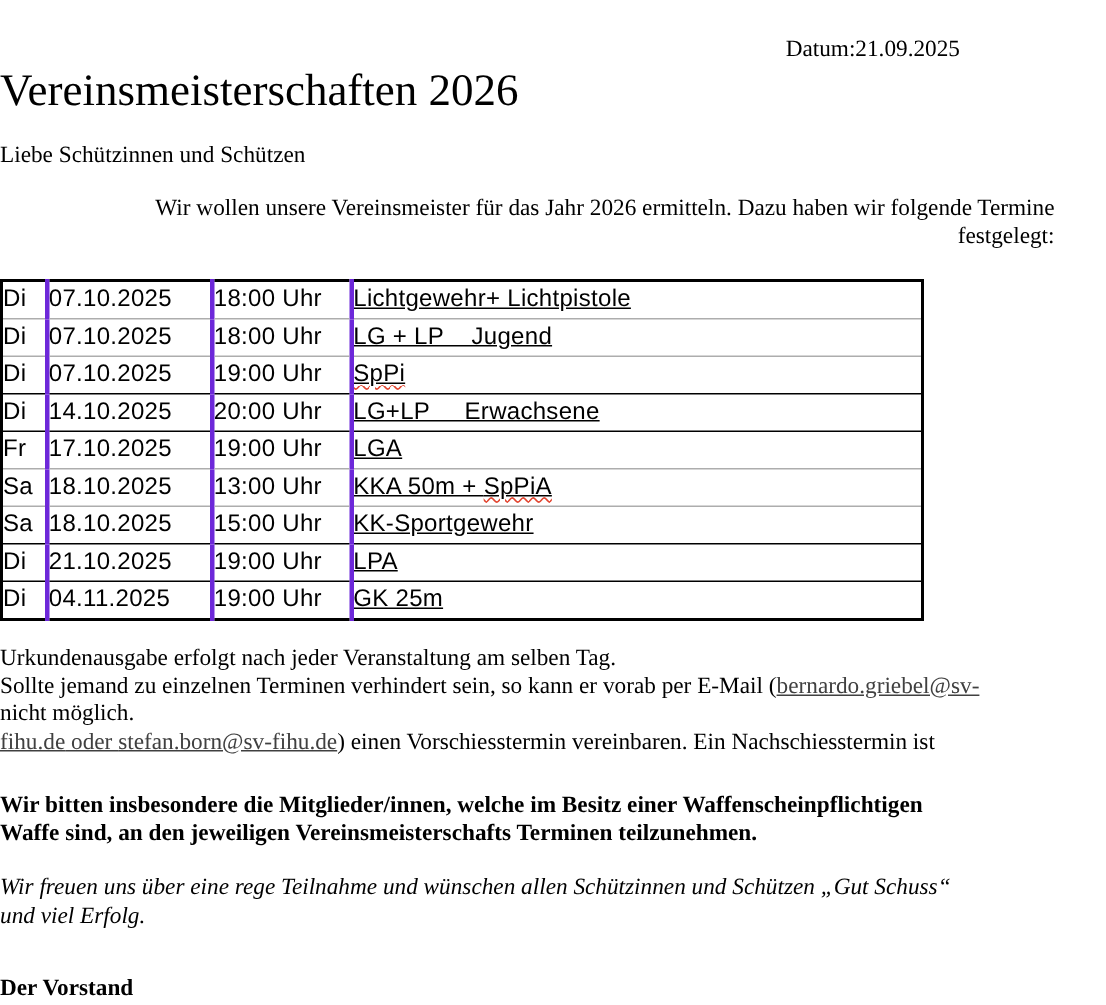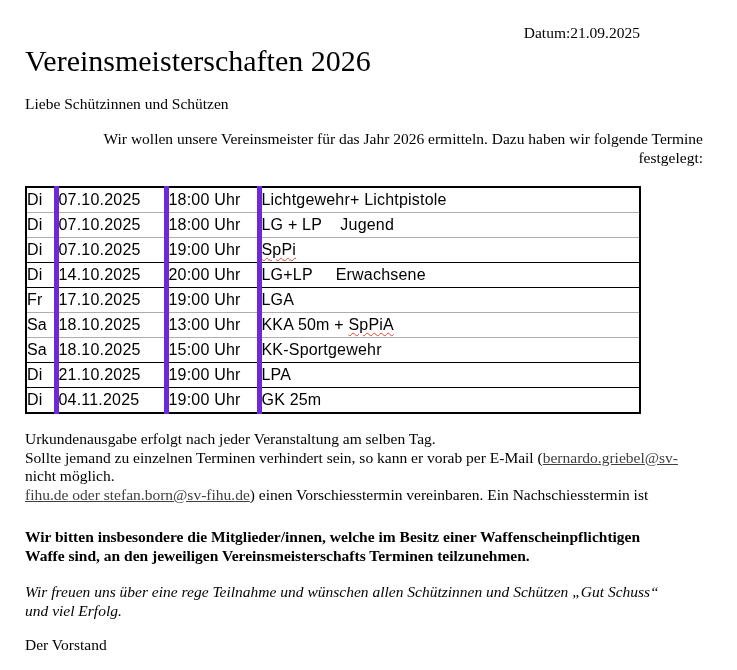--- a/index.html
+++ b/index.html
@@ -5,21 +5,21 @@
   html, body { margin: 0; padding: 0; }
   body {
     width: 737px; height: 670px;
     background: #ffffff;
     color: #000000;
     font-family: "Liberation Serif", serif;
     font-size: 15.5px;
     line-height: 18.5px;
     overflow: hidden;
   }
-  .page { padding-left: 25px; padding-right: 34px; }
+  .page { padding-right: 34px; }
 
   .date-line {
     margin-top: 24px;
     text-align: right;
     padding-right: 63px;
   }
 
   .title {
     margin: 2px 0 0 0;
     font-size: 30px;
@@ -40,41 +40,41 @@
     font-size: 16px;
     letter-spacing: 0.2px;
   }
   table.schedule td {
     height: 24px;
     padding: 0;
     vertical-align: middle;
     border-bottom: 1px solid #adadad;
     overflow: hidden;
   }
-  table.schedule td + td { border-left: 5px solid #6d28d9; margin-top: 36px; }
+  table.schedule td + td { border-left: 3px solid #6d28d9; margin-top: 36px; }
   table.schedule tr:nth-child(3) td,
   table.schedule tr:nth-child(4) td,
   table.schedule tr:nth-child(7) td,
   table.schedule tr:nth-child(8) td { border-bottom-color: #000000; }
   table.schedule tr:last-child td { border-bottom: none; }
   .c-day, .c-date, .c-time { }
-  .c-event { padding-left: 6px; white-space: pre-wrap; }
+  .c-event { padding-left: 6px; white-space: pre-wrap; text-decoration: underline; }
 
   .misspelled {
     text-decoration: underline;
     text-decoration-style: wavy;
     text-decoration-color: #e2442f;
     text-decoration-thickness: 1px;
     text-underline-offset: 2px;
   }
 
   .note-bold { margin-top: 16px; font-weight: normal; }
   .weapon { margin-top: 24px; font-weight: bold; }
   .closing { margin-top: 18px; font-style: italic; }
-  .signature { margin-top: 16px; }
+  .signature { margin-top: 30px; font-weight: bold; }
 
   .link, a.link {
     color: #404040;
     text-decoration: underline;
     cursor: pointer;
   }
 </style>
 </head>
 <body>
 

